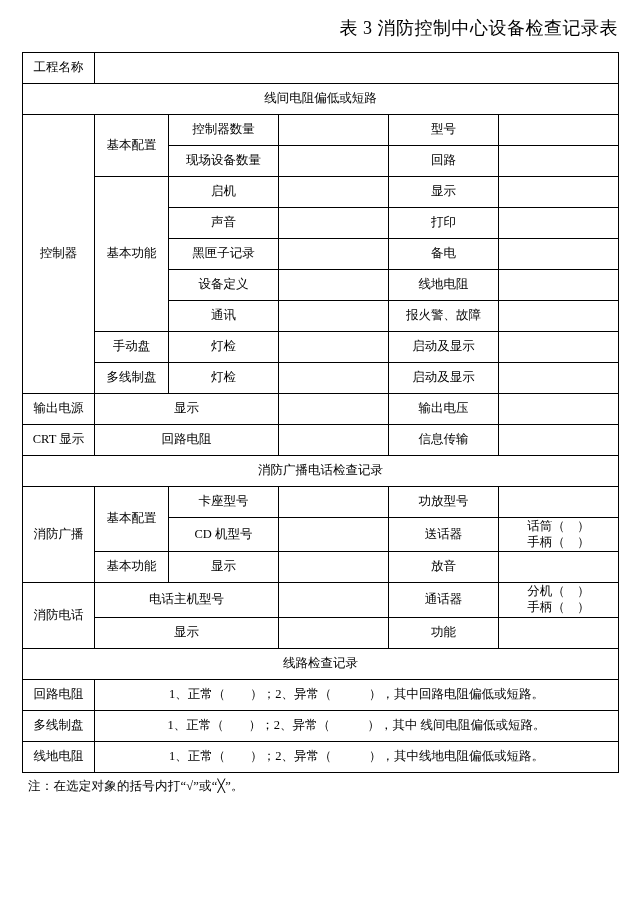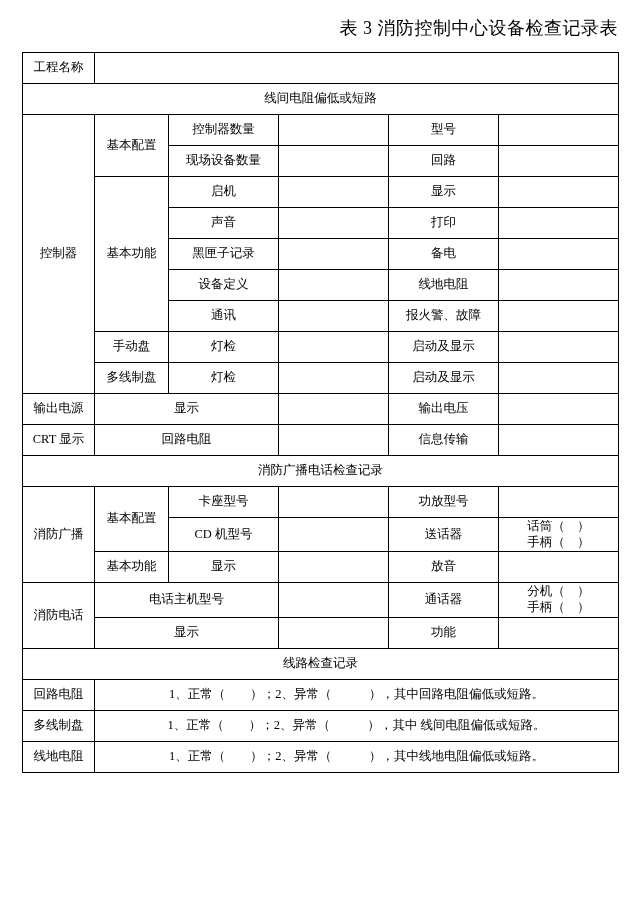--- a/index.html
+++ b/index.html
@@ -226,14 +226,15 @@
         <td>多线制盘</td>
         <td colspan="5" class="left">1、正常（　　）；2、异常（　　　），其中  线间电阻偏低或短路。</td>
       </tr>
       <tr>
         <td>线地电阻</td>
         <td colspan="5" class="left">1、正常（　　）；2、异常（　　　），其中线地电阻偏低或短路。</td>
       </tr>
     </tbody>
   </table>
 
+  <div class="note">注：在选定对象的括号内打“√”或“╳”。</div>
 
 </div>
 
 </body></html>

